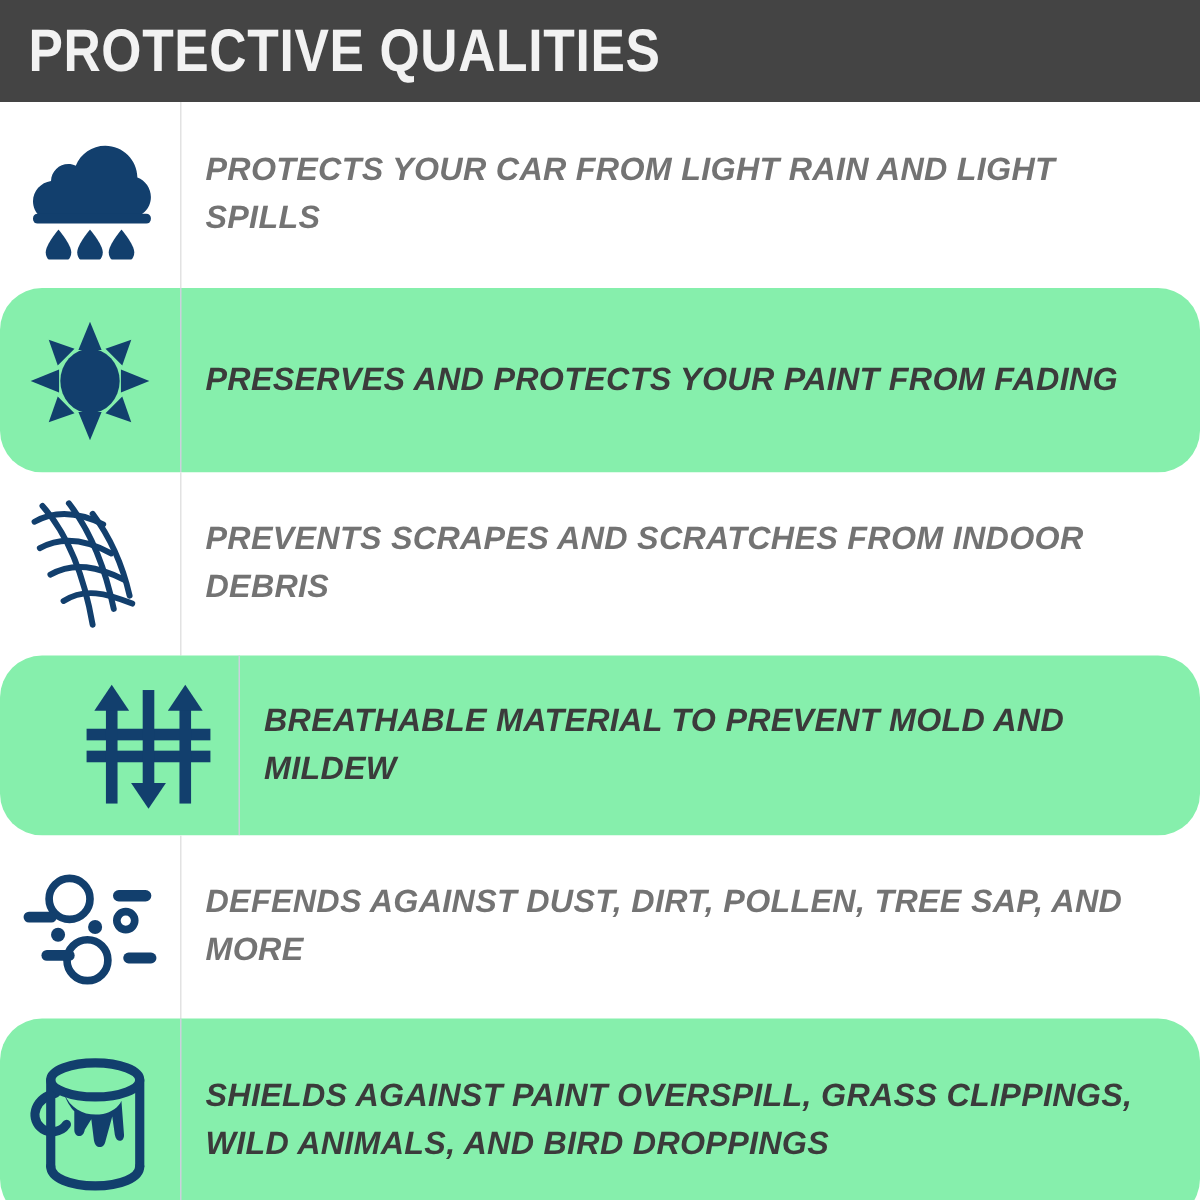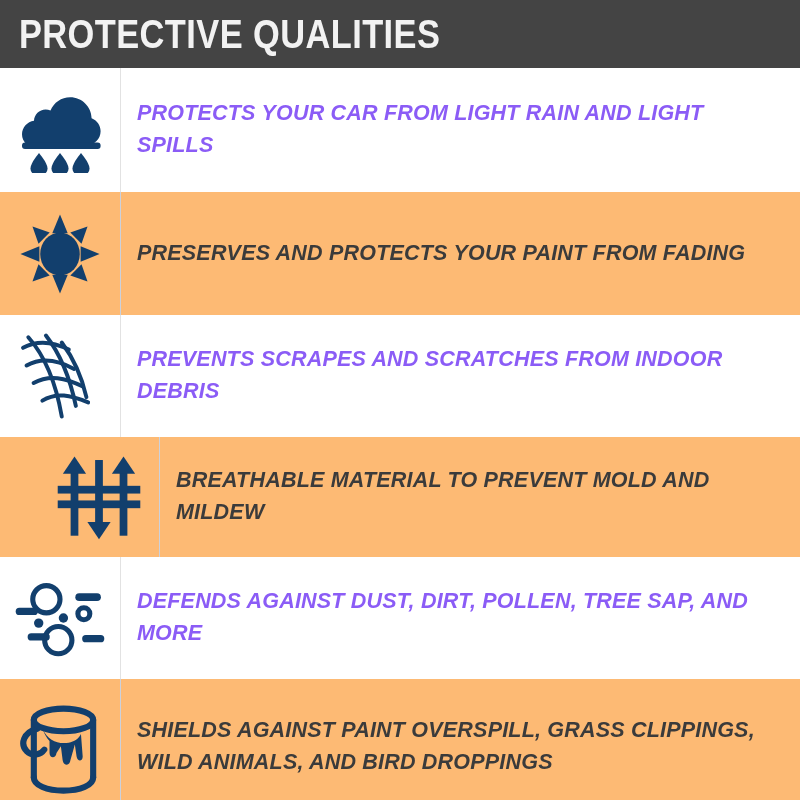--- a/index.html
+++ b/index.html
@@ -50,21 +50,21 @@
     display: flex;
     flex-direction: column;
   }
   .row {
     display: flex;
     align-items: stretch;
     position: relative;
     box-sizing: border-box;
   }
   .row.white  { background: #ffffff; }
-  .row.shaded { background: #fdba74; }
+  .row.shaded { background: #86efac; border-radius: 28px; }
 
   
   .row-1 { height: 124px; }
   .row-2 { height: 123px; }
   .row-3 { height: 122px; }
   .row-4 { height: 120px; padding-left: 39px; }
   .row-5 { height: 122px; }
   .row-6 { height: 135px; }
 
   .icon-cell {
@@ -92,21 +92,21 @@
   }
   .row-text {
     font-family: "Liberation Sans", sans-serif;
     font-weight: bold;
     font-style: italic;
     font-size: 21.5px;
     line-height: 1.48;
     letter-spacing: 0.2px;
     text-transform: uppercase;
   }
-  .text-blue { color: #8b5cf6; }
+  .text-blue { color: #737373; }
   .text-dark { color: #3b3b3b; }
 
   .icon-svg { display: block; }
 
   .bottom-strip {
     height: 10px;
     background: #ffffff;
     flex: 0 0 auto;
   }
 </style>

